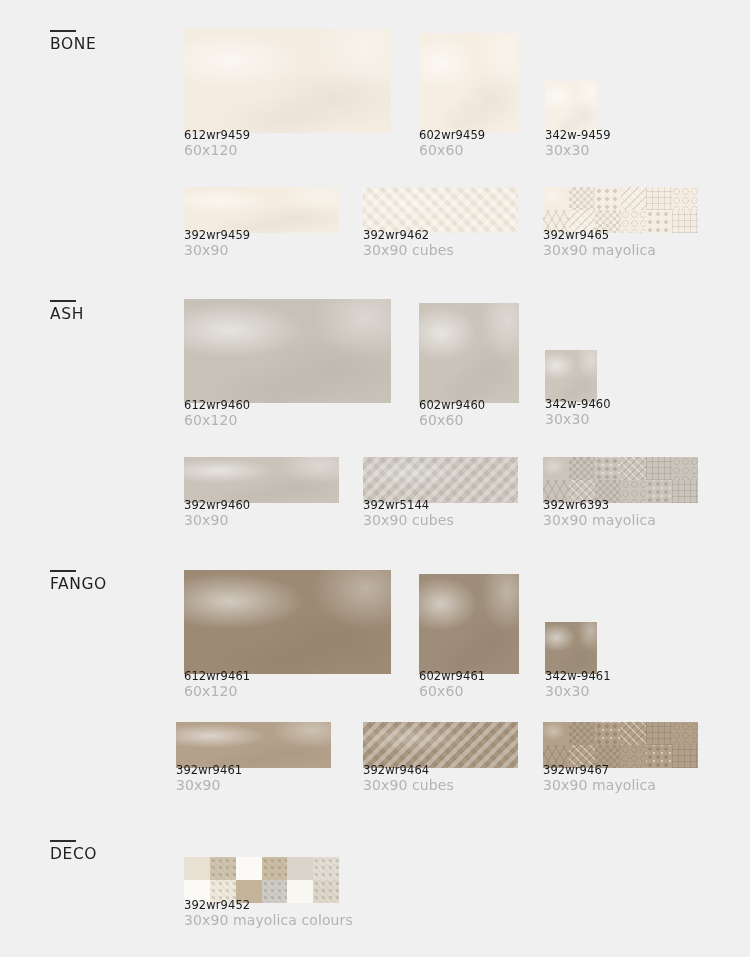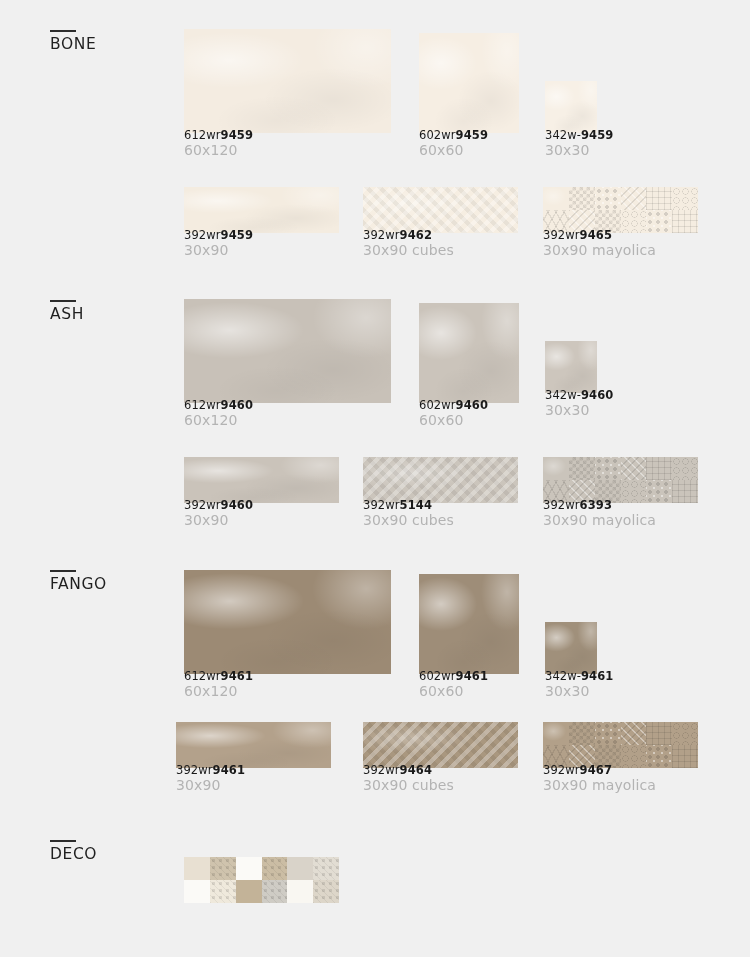--- a/index.html
+++ b/index.html
@@ -68,21 +68,21 @@
     bottom: 0;
     white-space: nowrap;
   }
   .code {
     font-size: 11.5px;
     color: #1a1a1a;
     letter-spacing: 0.1px;
     line-height: 13px;
   }
   .code .b {
-    font-weight: 700;
+    font-weight: 400;
   }
   .size {
     font-size: 14px;
     color: #b3b3b3;
     letter-spacing: 0.1px;
     line-height: 13px;
     margin-top: 2px;
   }
 
   
@@ -258,21 +258,21 @@
           <div class="size">60x120</div>
         </div>
       </div>
       <div class="item" style="left:419px;top:277px;width:110px;height:150px">
         <div class="swatch tex-plain" style="width:100px;height:100px;background-color:#cbc4bb;"></div>
         <div class="caption">
           <div class="code"><span>602wr</span><span class="b">9460</span></div>
           <div class="size">60x60</div>
         </div>
       </div>
-      <div class="item" style="left:545px;top:315px;width:110px;height:102px">
+      <div class="item" style="left:545px;top:324px;width:110px;height:102px">
         <div class="swatch tex-plain" style="width:52px;height:52px;background-color:#cdc6bd;"></div>
         <div class="caption">
           <div class="code"><span>342w-</span><span class="b">9460</span></div>
           <div class="size">30x30</div>
         </div>
       </div>
       <div class="item" style="left:184px;top:431px;width:160px;height:96px">
         <div class="swatch tex-plain" style="width:155px;height:46px;background-color:#cac3ba;"></div>
         <div class="caption">
           <div class="code"><span>392wr</span><span class="b">9460</span></div>
@@ -381,15 +381,19 @@
           <div class="dcell dpat" style="background:#cbbda4"></div>
           <div class="dcell" style="background:#d9d3c9"></div>
           <div class="dcell dpat" style="background:#e2ddd3"></div>
           <div class="dcell" style="background:#fbfaf7"></div>
           <div class="dcell dpat" style="background:#efe9dc"></div>
           <div class="dcell" style="background:#c3b398"></div>
           <div class="dcell dpat" style="background:#cfccc5"></div>
           <div class="dcell" style="background:#f9f7f2"></div>
           <div class="dcell dpat" style="background:#ddd6c9"></div>
         </div>
+        <div class="caption">
+          <div class="code"><span>392wr</span><span class="b">9452</span></div>
+          <div class="size">30x90 mayolica colours</div>
+        </div>
       </div>
     </div>
   </div>
 
 </body></html>

